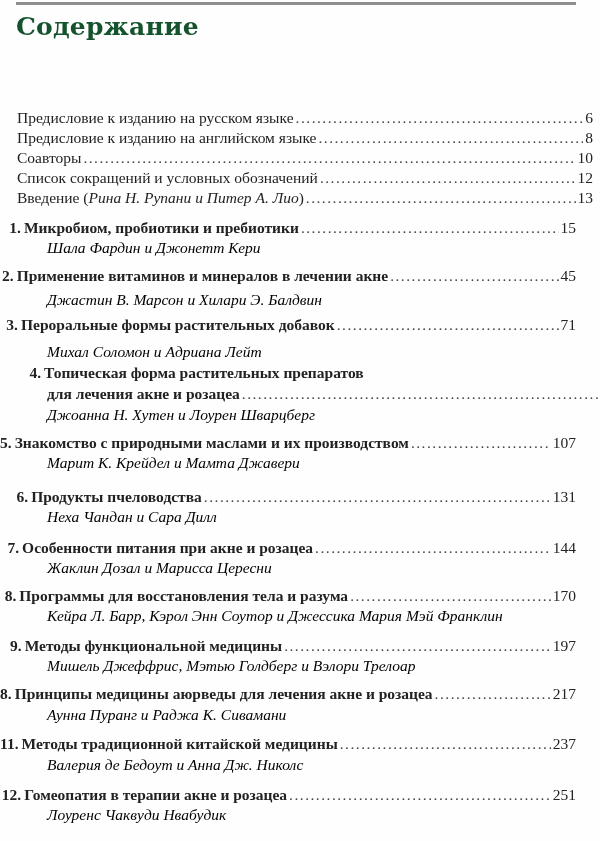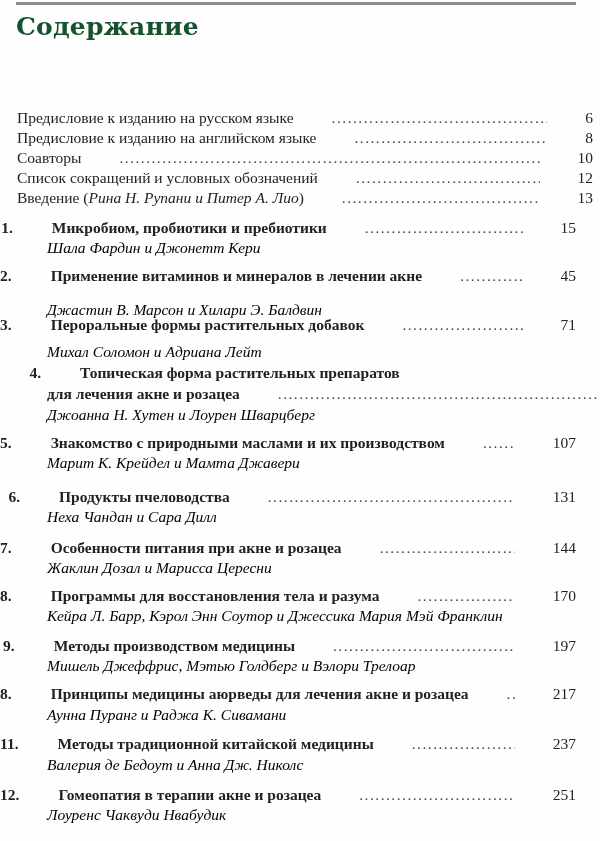--- a/index.html
+++ b/index.html
@@ -7,21 +7,21 @@
     width: 600px; height: 841px; background: #fefefe; position: relative; overflow: hidden;
     font-family: "Liberation Serif", serif; color: #222;
   }
   .top-rule { position: absolute; left: 16px; top: 2px; width: 560px; height: 3px; background: #8e8e8e; }
   .page-title {
     position: absolute; left: 16px; top: 12px; font-family: "DejaVu Serif", serif;
     font-size: 25px; font-weight: bold; color: #14532d; letter-spacing: 0.2px;
   }
   .row {
     position: absolute; left: 0; width: 576px; height: 20px; display: flex; align-items: baseline;
-    font-size: 15.5px; line-height: 20px; white-space: nowrap; gap: 36px;
+    font-size: 15.5px; line-height: 20px; white-space: nowrap;
   }
   .row .num { width: 44px; text-align: right; font-weight: bold; padding-right: 3px; box-sizing: border-box; }
   .row .label { flex: 0 0 auto; }
   .row .leader { flex: 1 1 auto; overflow: hidden; margin: 0 2px; letter-spacing: 2.6px; color: #444; }
   .row .leader::before {
     content: ". . . . . . . . . . . . . . . . . . . . . . . . . . . . . . . . . . . . . . . . . . . . . . . . . . . . . . . . . . . . . . . . . . . . . . . . . . . . . . . . . . . . . . . . . . . . . . .";
     letter-spacing: -1.2px;
   }
   .row .page { flex: 0 0 auto; text-align: right; }
   .front { padding-left: 17px; }
@@ -71,21 +71,21 @@
   <span class="page">15</span>
 </div>
 <div class="author" style="top:238px">Шала Фардин и Джонетт Кери</div>
 
 <div class="row chapter" style="top:266px">
   <span class="num">2.</span>
   <span class="label">Применение витаминов и минералов в лечении акне</span>
   <span class="leader"></span>
   <span class="page">45</span>
 </div>
-<div class="author" style="top:300px">Джастин В. Марсон и Хилари Э. Балдвин</div>
+<div class="author" style="top:290px">Джастин В. Марсон и Хилари Э. Балдвин</div>
 
 <div class="row chapter" style="top:315px">
   <span class="num">3.</span>
   <span class="label">Пероральные формы растительных добавок</span>
   <span class="leader"></span>
   <span class="page">71</span>
 </div>
 <div class="author" style="top:342px">Михал Соломон и Адриана Лейт</div>
 
 <div class="row chapter" style="top:363px">
@@ -126,21 +126,21 @@
 <div class="row chapter" style="top:586px">
   <span class="num">8.</span>
   <span class="label">Программы для восстановления тела и разума</span>
   <span class="leader"></span>
   <span class="page">170</span>
 </div>
 <div class="author" style="top:606px">Кейра Л. Барр, Кэрол Энн Соутор и Джессика Мария Мэй Франклин</div>
 
 <div class="row chapter" style="top:636px">
   <span class="num">9.</span>
-  <span class="label">Методы производством медицины</span>
+  <span class="label">Методы функциональной медицины</span>
   <span class="leader"></span>
   <span class="page">197</span>
 </div>
 <div class="author" style="top:656px">Мишель Джеффрис, Мэтью Голдберг и Вэлори Трелоар</div>
 
 <div class="row chapter" style="top:684px">
   <span class="num">8.</span>
   <span class="label">Принципы медицины аюрведы для лечения акне и розацеа</span>
   <span class="leader"></span>
   <span class="page">217</span>

